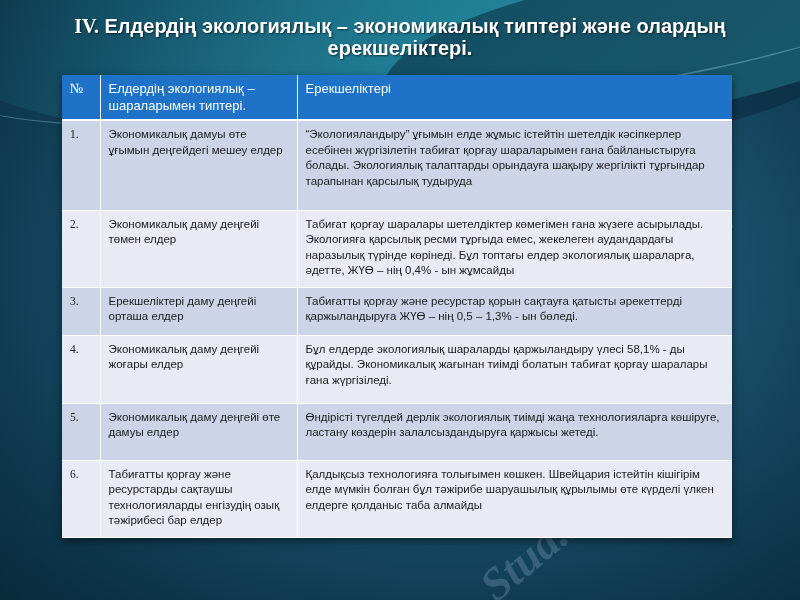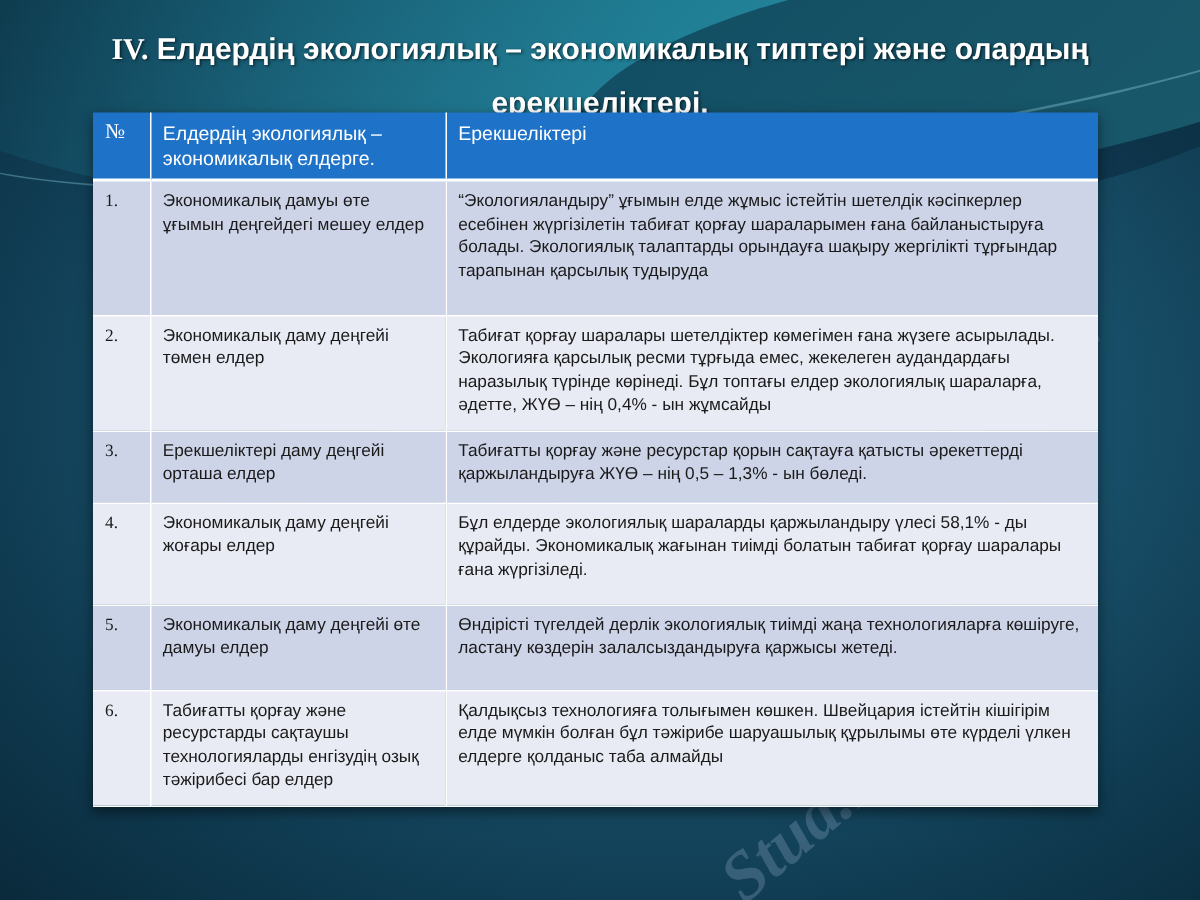--- a/index.html
+++ b/index.html
@@ -21,21 +21,21 @@
     transform: rotate(-6deg);
   }
   .swoosh3 {
     position:absolute; right:-80px; top:-20px; width:500px; height:160px;
     border-radius:50%;
     background: rgba(10,40,60,0.55);
     transform: rotate(-8deg);
   }
   .title {
     position:absolute; left:0; top:15px; width:800px; text-align:center;
-    color:#ffffff; font-weight:bold; font-size:20px; line-height:36px;
+    color:#ffffff; font-weight:bold; font-size:20px; line-height:22px;
     text-shadow: 1px 1px 2px rgba(0,0,0,0.6);
   }
   .title .roman { font-family:"Liberation Serif", serif; }
   table.main {
     position:absolute; left:62px; top:75px; width:670px;
     border-collapse:collapse; table-layout:fixed;
     box-shadow: 0 3px 8px rgba(0,0,0,0.5);
   }
   table.main col.c1 { width:38px; }
   table.main col.c2 { width:197px; }
@@ -80,21 +80,21 @@
 
 <table class="main">
   <colgroup>
       <col class="c1">
       <col class="c2">
       <col class="c3">
     </colgroup>
   <thead>
     <tr>
       <th class="num">№</th>
-      <th>Елдердің экологиялық – экономикалық елдерге.</th>
+      <th>Елдердің экологиялық – шараларымен типтері.</th>
       <th>Ерекшеліктері</th>
     </tr>
   </thead>
   <tbody>
     <tr class="odd" style="height:90px;">
       <td class="num">1.</td>
       <td>Экономикалық дамуы өте ұғымын деңгейдегі мешеу елдер</td>
       <td>“Экологияландыру” ұғымын елде жұмыс істейтін шетелдік кәсіпкерлер есебінен жүргізілетін табиғат қорғау шараларымен ғана байланыстыруға болады. Экологиялық талаптарды орындауға шақыру жергілікті тұрғындар тарапынан қарсылық тудыруда</td>
     </tr>
     <tr class="even" style="height:77px;">

